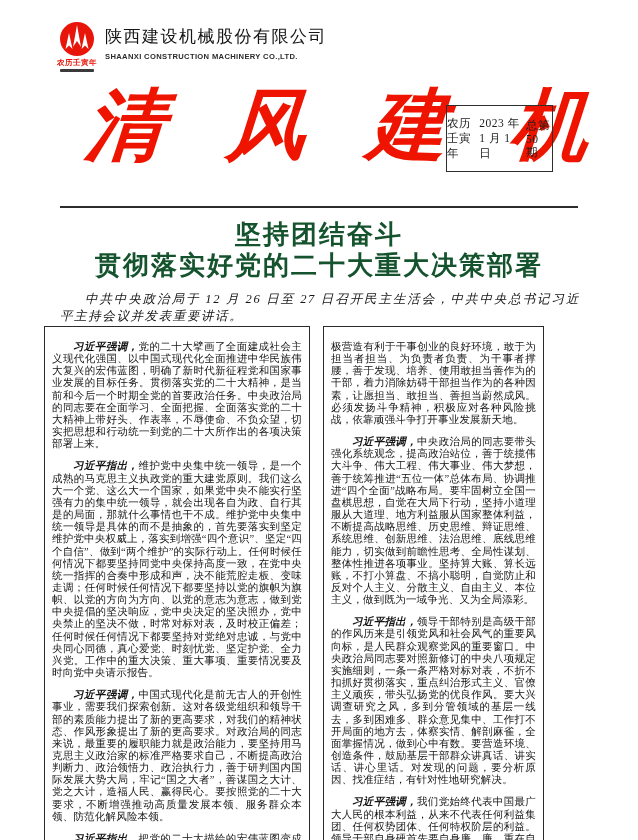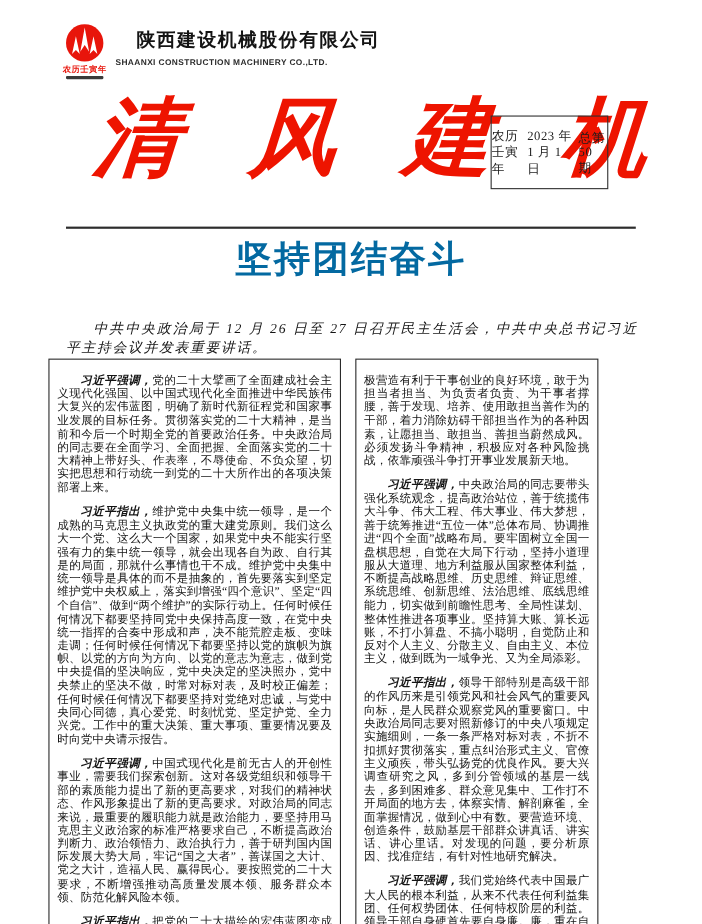--- a/index.html
+++ b/index.html
@@ -18,21 +18,21 @@
 
   
   .brand-block { position: absolute; left: 56px; top: 21px; display: flex; align-items: flex-start; }
   .logo-wrap { width: 42px; text-align: center; }
   .logo-wrap svg { display: block; margin: 0 auto; }
   .logo-text { color: #e8150b; font-size: 7.5px; font-weight: bold; letter-spacing: 0.5px;
                font-family: "Liberation Sans", sans-serif; margin-top: 1px; }
   .logo-bar { height: 3px; width: 34px; margin: 1px auto 0; background: #3a3a3a; border-radius: 1px; }
 
   .brand-names { margin-left: 7px; padding-top: 4px; font-family: "Liberation Sans", sans-serif; }
-  .company-cn { font-size: 17px; font-weight: bold; letter-spacing: 1.5px; color: #141414; margin-left: 19px; }
+  .company-cn { font-size: 17px; font-weight: normal; letter-spacing: 1.5px; color: #141414; }
   .company-en { font-size: 7.6px; font-weight: bold; letter-spacing: 0.35px; color: #2b2b2b; margin-top: 4px; }
 
   
   .masthead {
     position: absolute; left: 86px; top: 78px;
     font-size: 78px; line-height: 95px; font-weight: bold; font-style: italic;
     letter-spacing: 22px; white-space: nowrap;
     color: #ee1400;
     font-family: "Liberation Serif", "DejaVu Serif", serif;
     transform: skewX(-4deg);
@@ -48,21 +48,21 @@
   .issue-box div { font-size: 11.5px; color: #1c1c1c; letter-spacing: 0.5px; }
 
   
   .header-rule { position: absolute; left: 60px; top: 206px; width: 518px; height: 2px;
                  background: #2d2d2d; }
 
   
   .headline {
     position: absolute; left: 60px; top: 219px; width: 518px;
     text-align: center; font-family: "Liberation Sans", "DejaVu Sans", sans-serif;
-    font-weight: 700; font-size: 33px; line-height: 31px; letter-spacing: 2px; color: #0369a1;
+    font-weight: 700; font-size: 26px; line-height: 31px; letter-spacing: 2px; color: #14532d;
   }
   .intro {
     position: absolute; left: 60px; top: 291px; width: 520px;
     font-size: 12.5px; line-height: 17px; letter-spacing: 1.6px;
     text-indent: 2em; text-align: justify; color: #151515; font-style: italic;
   }
 
   
   .columns { position: absolute; left: 44px; top: 326px; width: 552px;
              display: flex; align-items: flex-start; gap: 13px; }
@@ -107,20 +107,21 @@
   <div class="issue-box">
     <div>农历壬寅年</div>
     <div>2023 年 1 月 1 日</div>
     <div>总第 50 期</div>
   </div>
 
   <div class="header-rule"></div>
 
   <h1 class="headline">
     <span>坚持团结奋斗</span><br>
+    <span>贯彻落实好党的二十大重大决策部署</span>
   </h1>
 
   <p class="intro">中共中央政治局于 12 月 26 日至 27 日召开民主生活会，中共中央总书记习近平主持会议并发表重要讲话。</p>
 
   <div class="columns">
     <section class="col col-left">
         <p class="body-para"><b>习近平强调，</b>党的二十大擘画了全面建成社会主义现代化强国、以中国式现代化全面推进中华民族伟大复兴的宏伟蓝图，明确了新时代新征程党和国家事业发展的目标任务。贯彻落实党的二十大精神，是当前和今后一个时期全党的首要政治任务。中央政治局的同志要在全面学习、全面把握、全面落实党的二十大精神上带好头、作表率，不辱使命、不负众望，切实把思想和行动统一到党的二十大所作出的各项决策部署上来。</p>
         <p class="body-para"><b>习近平指出，</b>维护党中央集中统一领导，是一个成熟的马克思主义执政党的重大建党原则。我们这么大一个党、这么大一个国家，如果党中央不能实行坚强有力的集中统一领导，就会出现各自为政、自行其是的局面，那就什么事情也干不成。维护党中央集中统一领导是具体的而不是抽象的，首先要落实到坚定维护党中央权威上，落实到增强“四个意识”、坚定“四个自信”、做到“两个维护”的实际行动上。任何时候任何情况下都要坚持同党中央保持高度一致，在党中央统一指挥的合奏中形成和声，决不能荒腔走板、变味走调；任何时候任何情况下都要坚持以党的旗帜为旗帜、以党的方向为方向、以党的意志为意志，做到党中央提倡的坚决响应，党中央决定的坚决照办，党中央禁止的坚决不做，时常对标对表，及时校正偏差；任何时候任何情况下都要坚持对党绝对忠诚，与党中央同心同德，真心爱党、时刻忧党、坚定护党、全力兴党。工作中的重大决策、重大事项、重要情况要及时向党中央请示报告。</p>
         <p class="body-para"><b>习近平强调，</b>中国式现代化是前无古人的开创性事业，需要我们探索创新。这对各级党组织和领导干部的素质能力提出了新的更高要求，对我们的精神状态、作风形象提出了新的更高要求。对政治局的同志来说，最重要的履职能力就是政治能力，要坚持用马克思主义政治家的标准严格要求自己，不断提高政治判断力、政治领悟力、政治执行力，善于研判国内国际发展大势大局，牢记“国之大者”，善谋国之大计、党之大计，造福人民、赢得民心。要按照党的二十大要求，不断增强推动高质量发展本领、服务群众本领、防范化解风险本领。</p>
         <p class="body-para"><b>习近平指出，</b>把党的二十大描绘的宏伟蓝图变成美好现实，需要各级领导干部担当作为。各级领导干部要以身许党、夙夜在公，以时时放心不下的责任感、积极担当作为的精气神为党和人民履好职、尽好责。要积</p>

